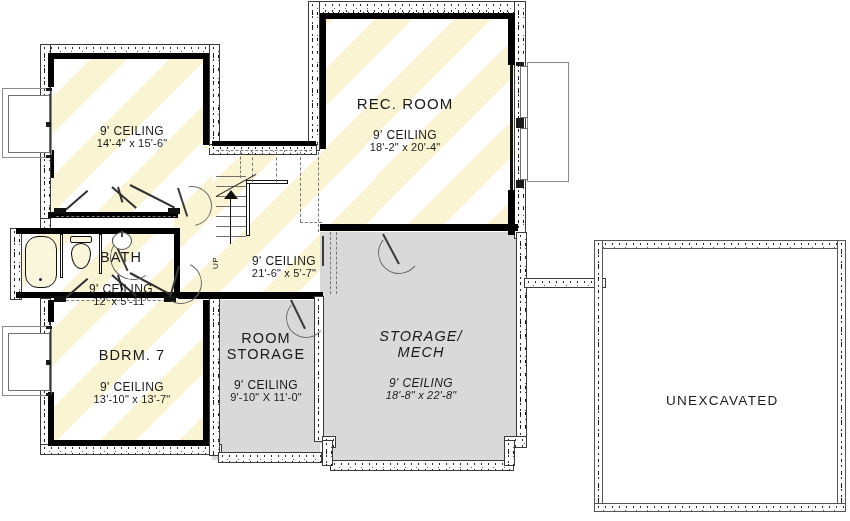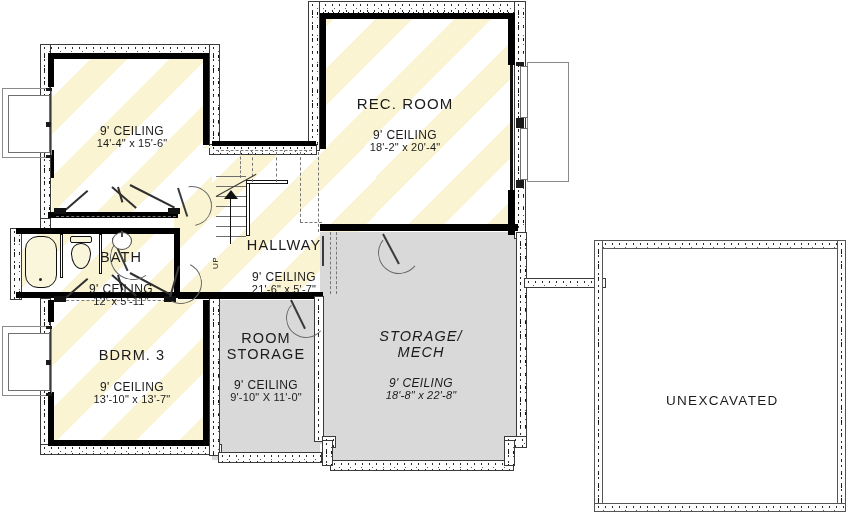--- a/index.html
+++ b/index.html
@@ -375,27 +375,26 @@
     <div class="rl-dim">18'-2" x 20'-4"</div>
   </div>
 
   <div class="room-label" style="left:62px;top:250px;width:118px;">
     <div class="rl-name">BATH</div>
     <div class="rl-ceil">9' CEILING</div>
     <div class="rl-dim">12' x 5'-11"</div>
   </div>
 
   <div class="room-label" style="left:224px;top:238px;width:120px;">
-    <div class="rl-name">HALLWAY</div>
     <div class="rl-ceil">9' CEILING</div>
     <div class="rl-dim">21'-6" x 5'-7"</div>
   </div>
 
   <div class="room-label" style="left:62px;top:348px;width:140px;">
-    <div class="rl-name">BDRM. 3</div>
+    <div class="rl-name">BDRM. 7</div>
     <div class="rl-ceil">9' CEILING</div>
     <div class="rl-dim">13'-10" x 13'-7"</div>
   </div>
 
   <div class="room-label" style="left:212px;top:330px;width:108px;">
     <div class="rl-name two-line">ROOM</div>
     <div class="rl-name two-line">STORAGE</div>
     <div class="rl-ceil">9' CEILING</div>
     <div class="rl-dim">9'-10" X 11'-0"</div>
   </div>

